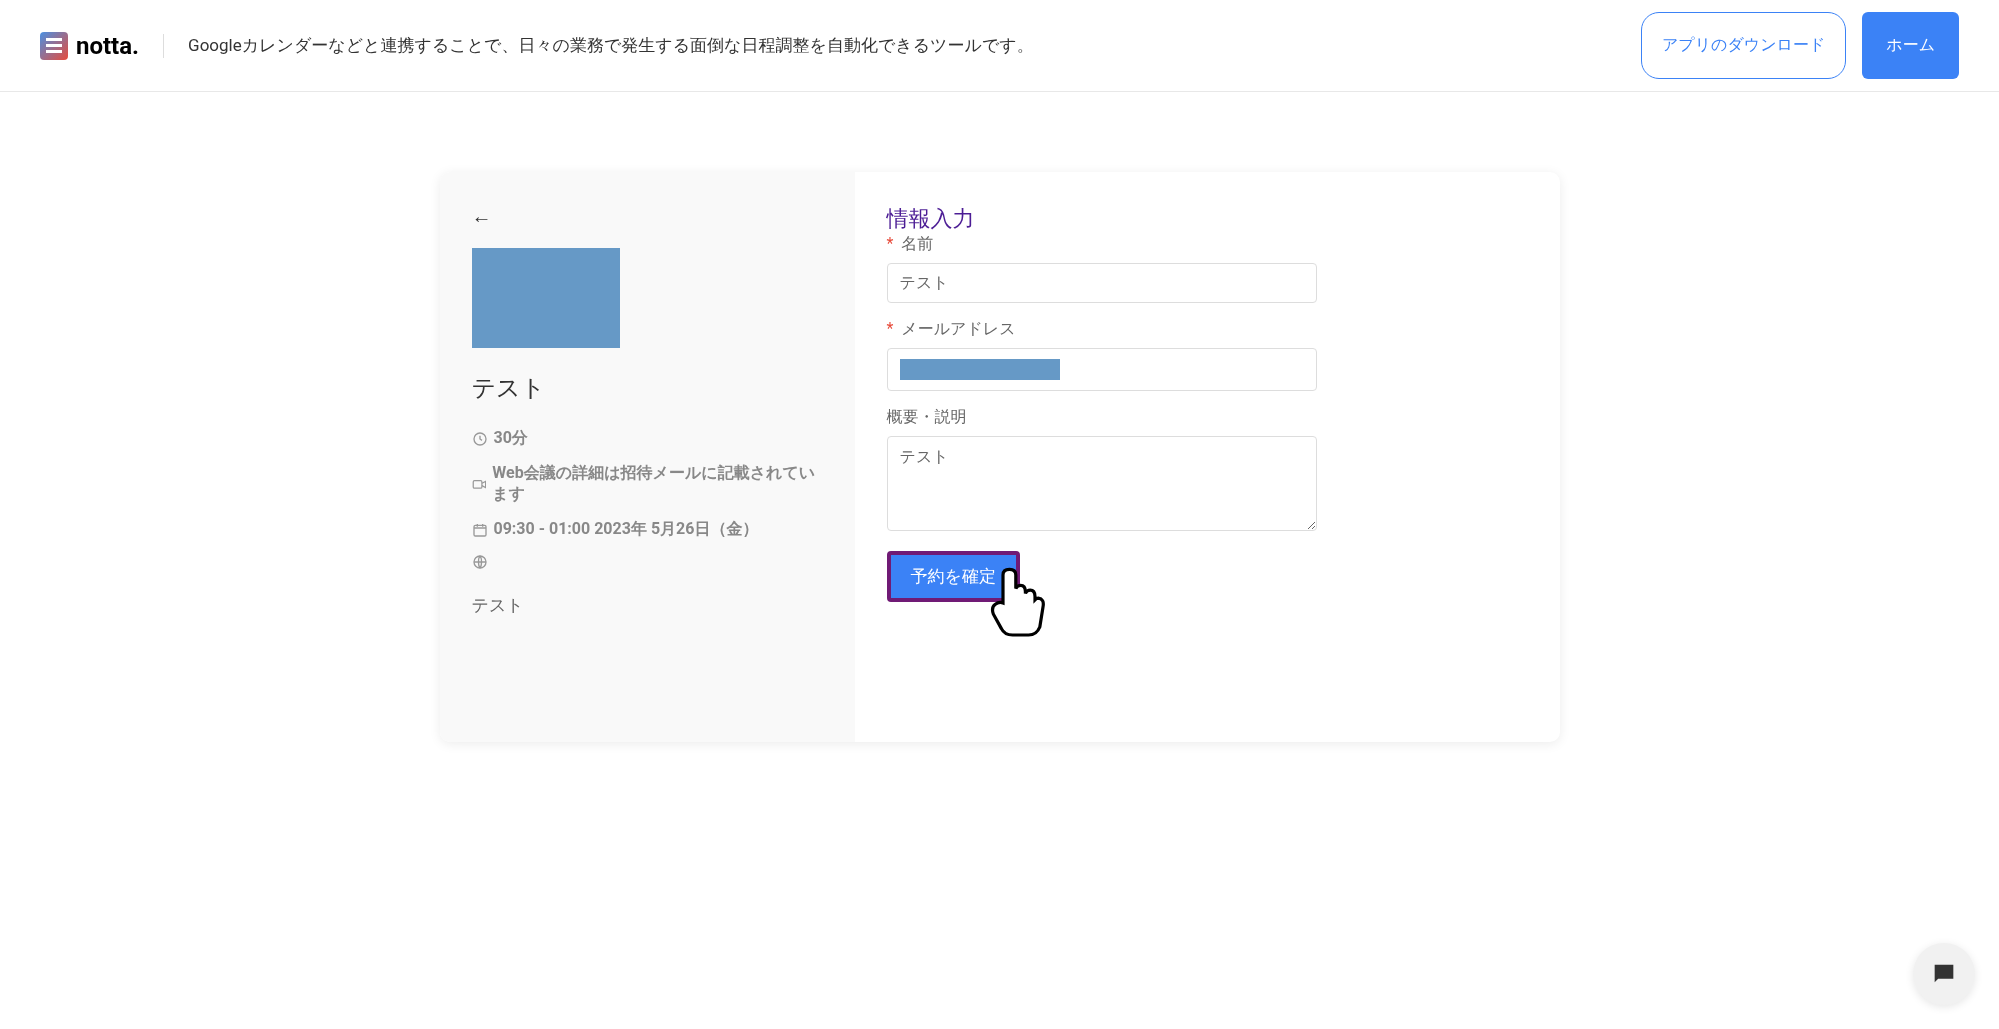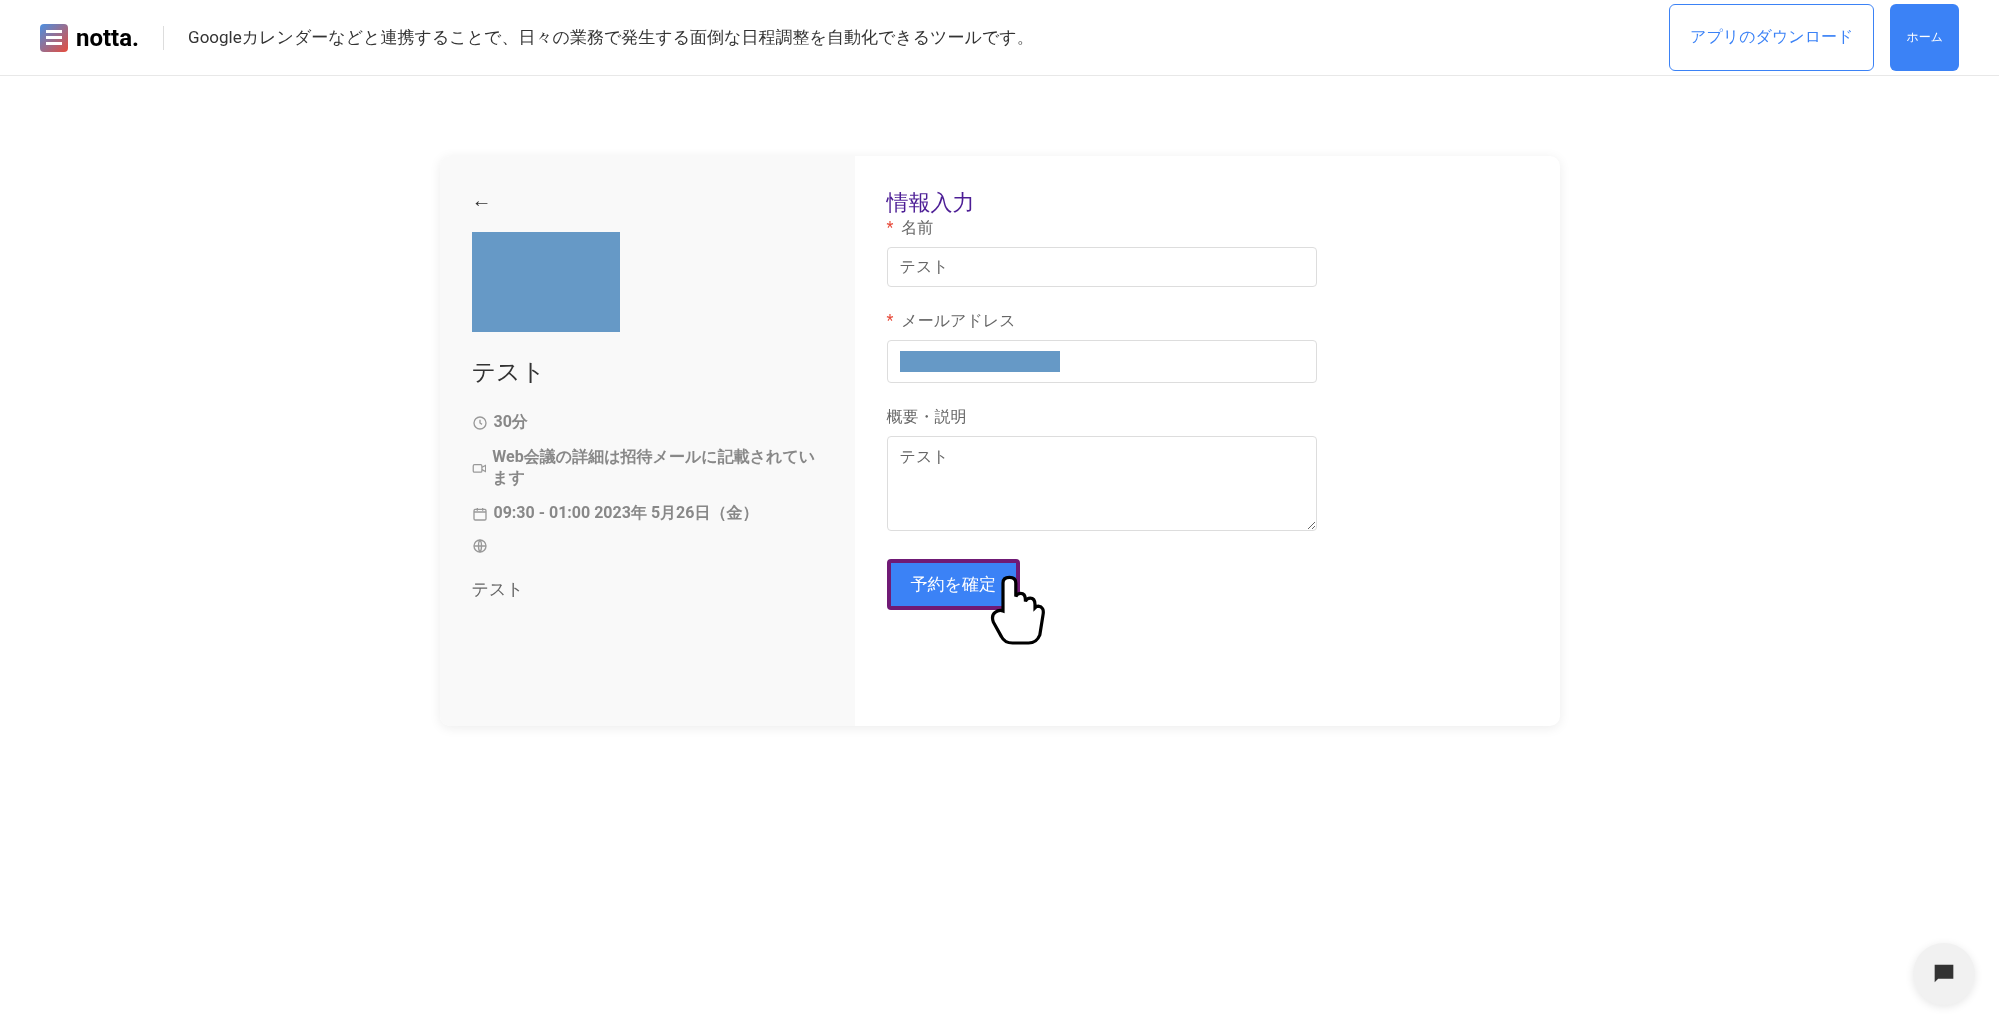--- a/index.html
+++ b/index.html
@@ -14,21 +14,21 @@
       height: 1029px;
       overflow: hidden;
       position: relative;
     }
     .header {
       display: flex;
       align-items: center;
       justify-content: space-between;
       padding: 12px 40px;
       border-bottom: 1px solid #e8e8e8;
-      height: 76px;
+      height: 92px;
     }
     .header-left {
       display: flex;
       align-items: center;
       gap: 24px;
     }
     .logo {
       display: flex;
       align-items: center;
       gap: 8px;
@@ -64,31 +64,31 @@
     }
     .header-right {
       display: flex;
       gap: 16px;
     }
     .btn-outline {
       background: #fff;
       border: 1px solid #3b82f6;
       color: #3b82f6;
       padding: 22px 20px;
-      border-radius: 6px;
+      border-radius: 18px;
       font-size: 16px;
       cursor: pointer;
     }
     .btn-primary {
       background: #3b82f6;
       border: none;
       color: #fff;
-      padding: 10px 16px;
+      padding: 10px 24px;
       border-radius: 6px;
-      font-size: 12px;
+      font-size: 16px;
       cursor: pointer;
     }
     .main {
       display: flex;
       justify-content: center;
       padding-top: 80px;
     }
     .card {
       display: flex;
       width: 1120px;
@@ -144,21 +144,21 @@
     }
     .card-right {
       flex: 1;
       padding: 32px 32px;
     }
     .form-title {
       font-size: 22px;
       color: #4c1d95;
     }
     .form-group {
-      margin-bottom: 24px;
+      margin-bottom: 16px;
     }
     .form-label {
       display: block;
       font-size: 16px;
       color: #666;
       margin-bottom: 8px;
     }
     .required {
       color: #e74c3c;
       margin-right: 4px;

